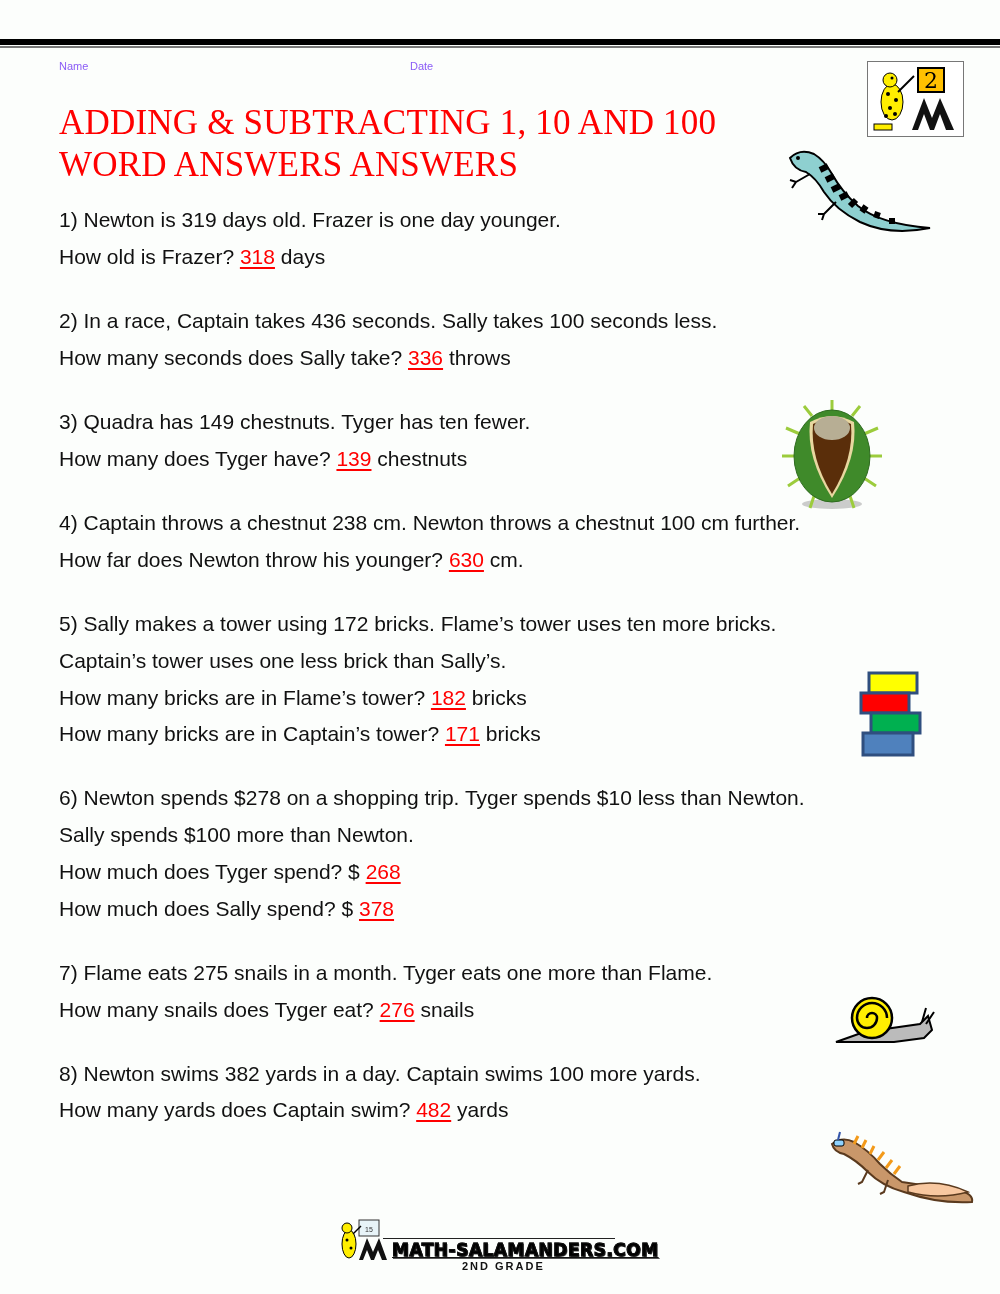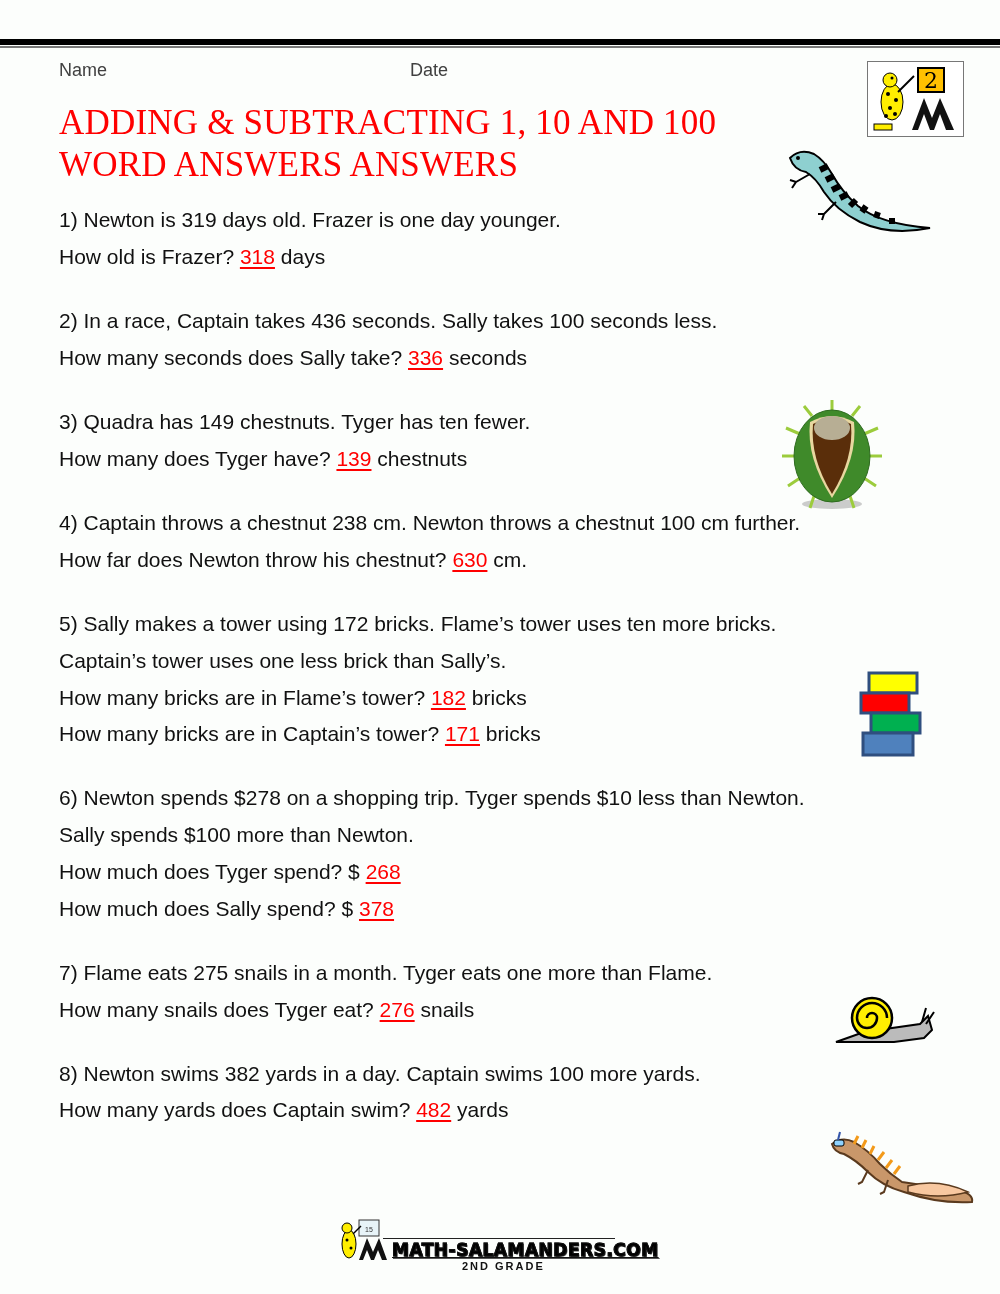--- a/index.html
+++ b/index.html
@@ -4,21 +4,21 @@
 <style>
   html, body { margin: 0; padding: 0; }
   body {
     width: 1000px; height: 1294px; position: relative; overflow: hidden;
     background: #fcfefc;
     font-family: "Liberation Sans", "DejaVu Sans", sans-serif;
     color: #111;
   }
   .top-rule { position: absolute; left: 0; top: 39px; width: 1000px; height: 6px; background: #000; }
   .top-rule-thin { position: absolute; left: 0; top: 46px; width: 1000px; height: 2px; background: #777; }
-  .hdr-label { position: absolute; top: 60px; font-size: 18px; color: #404040; }
+  .hdr-label { position: absolute; top: 60px; font-size: 11px; color: #8b5cf6; }
   .title { position: absolute; left: 59px; font-family: "Liberation Serif", "DejaVu Serif", serif;
            color: #f00; font-size: 35px; letter-spacing: 0.2px; white-space: nowrap; }
   .line { position: absolute; left: 59px; font-size: 21px; white-space: nowrap; color: #111; }
   .ans { color: #f00; text-decoration: underline; text-decoration-color: #f00; text-underline-offset: 3px; }
   .logo-box { position: absolute; left: 867px; top: 61px; width: 97px; height: 76px;
               border: 1px solid #777; background: #fff; box-sizing: border-box; }
   .pic { position: absolute; }
   .footer-grade { position: absolute; left: 462px; top: 1224px; font-size: 11px; font-weight: bold;
                   letter-spacing: 2px; color: #111; margin-top: 36px; }
   .footer-rule { position: absolute; left: 383px; top: 1238px; width: 232px; height: 1px; background: #222; }
@@ -63,42 +63,42 @@
   <path d="M30 34 L16 42 L10 40 M16 42 L12 48 M56 62 L44 74 L38 74 M44 74 L42 80" stroke="#000" stroke-width="2" fill="none"></path>
 </svg>
 
 <div>
   <div class="line" style="top:208px">1) Newton is 319 days old. Frazer is one day younger.</div>
   <div class="line" style="top:245px"><span>How old is Frazer? </span><span class="ans">318</span><span> days</span></div>
 </div>
 
 <div>
   <div class="line" style="top:309px">2) In a race, Captain takes 436 seconds. Sally takes 100 seconds less.</div>
-  <div class="line" style="top:346px"><span>How many seconds does Sally take? </span><span class="ans">336</span><span> seconds</span></div>
+  <div class="line" style="top:346px"><span>How many seconds does Sally take? </span><span class="ans">336</span><span> throws</span></div>
 </div>
 
 <div>
   <div class="line" style="top:410px">3) Quadra has 149 chestnuts.  Tyger has ten fewer.</div>
   <div class="line" style="top:447px"><span>How many does Tyger have? </span><span class="ans">139</span><span> chestnuts</span></div>
 </div>
 
 <svg class="pic" style="left:782px;top:400px" width="100" height="112" viewBox="0 0 100 112">
   <ellipse cx="50" cy="104" rx="30" ry="5" fill="#aaa" opacity="0.6"></ellipse>
   <g stroke="#9ccc3c" stroke-width="3">
     <path d="M50 10 L50 0 M30 16 L22 6 M70 16 L78 6 M18 34 L4 28 M82 34 L96 28 M14 56 L0 56 M86 56 L100 56 M18 78 L6 86 M82 78 L94 86 M32 96 L28 108 M68 96 L72 108"></path>
   </g>
   <ellipse cx="50" cy="56" rx="38" ry="46" fill="#3f8a2a" stroke="#2d6a1e"></ellipse>
   <path d="M28 22 Q50 10 72 22 Q76 58 50 98 Q24 58 28 22 Z" fill="#e8d7a0"></path>
   <path d="M31 24 Q50 14 69 24 Q72 58 50 94 Q28 58 31 24 Z" fill="#5a2e0a"></path>
   <ellipse cx="50" cy="28" rx="18" ry="12" fill="#b7ae94"></ellipse>
 </svg>
 
 <div>
   <div class="line" style="top:511px">4) Captain throws a chestnut 238 cm. Newton throws a chestnut 100 cm further.</div>
-  <div class="line" style="top:548px"><span>How far does Newton throw his chestnut? </span><span class="ans">630</span><span> cm.</span></div>
+  <div class="line" style="top:548px"><span>How far does Newton throw his younger? </span><span class="ans">630</span><span> cm.</span></div>
 </div>
 
 <div>
   <div class="line" style="top:612px">5) Sally makes a tower using 172 bricks. Flame’s tower uses ten more bricks.</div>
   <div class="line" style="top:649px">Captain’s tower uses one less brick than Sally’s.</div>
   <div class="line" style="top:686px"><span>How many bricks are in Flame’s tower? </span><span class="ans">182</span><span> bricks</span></div>
   <div class="line" style="top:722px"><span>How many bricks are in Captain’s tower? </span><span class="ans">171</span><span> bricks</span></div>
 </div>
 
 <svg class="pic" style="left:858px;top:670px" width="66" height="90" viewBox="0 0 66 90">

